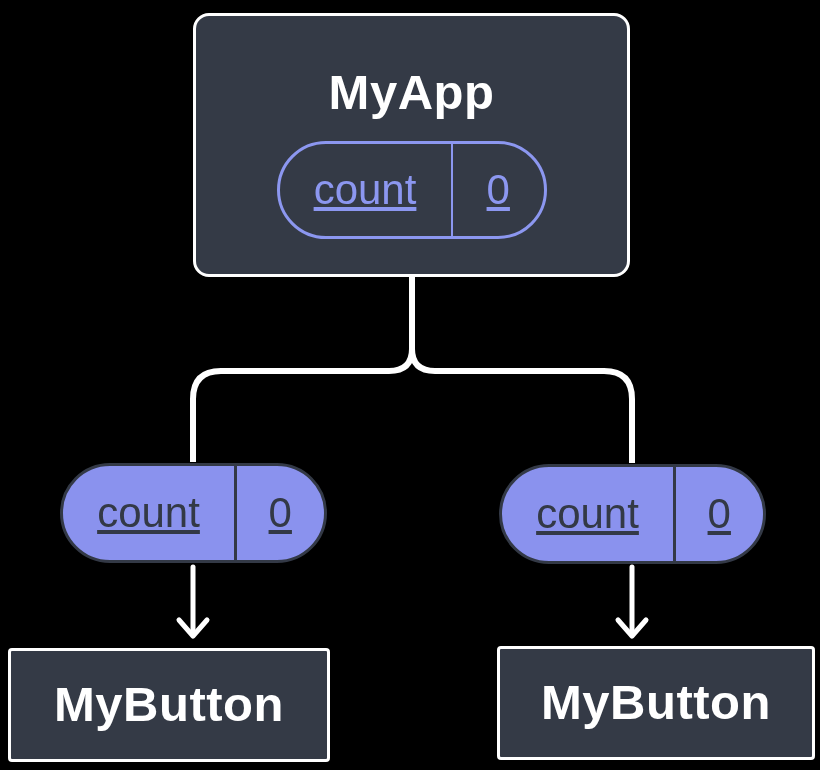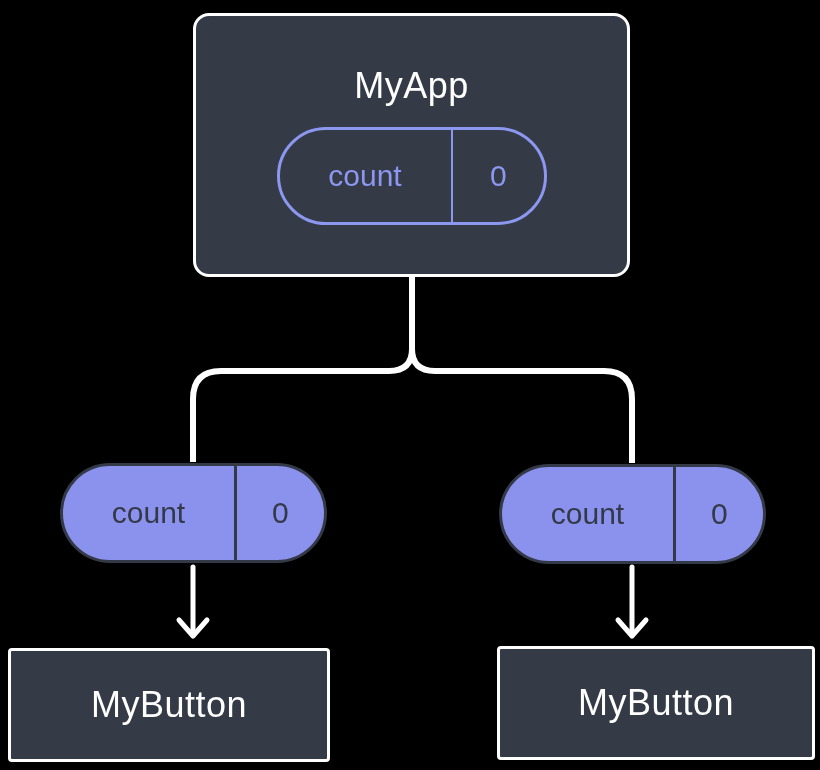--- a/index.html
+++ b/index.html
@@ -52,22 +52,22 @@
     padding-top: 50px;
   }
   .child-node {
     border-radius: 4px;
     justify-content: center;
   }
   .child-node.left  { left: 8px;   top: 648px; width: 322px; height: 114px; }
   .child-node.right { left: 497px; top: 646px; width: 318px; height: 114px; }
   .node-title {
     color: var(--title-text, #fff);
-    font-size: 36px;
-    font-weight: 400;
+    font-size: 49px;
+    font-weight: 700;
     line-height: 1.1;
     letter-spacing: 0.5px;
   }
   .pill {
     box-sizing: border-box;
     display: flex;
     align-items: stretch;
     z-index: 2;
   }
   .pill-outline {
@@ -87,22 +87,23 @@
     background: var(--pill-fill, #8A92EE);
     color: var(--pill-dark, #333946);
   }
   .pill-solid.left  { left: 60px;  top: 463px; }
   .pill-solid.right { left: 499px; top: 464px; }
   .pill-solid .pill-divider { background: var(--pill-dark, #333946); }
   .pill-label, .pill-value {
     display: flex;
     align-items: center;
     justify-content: center;
-    font-size: 30px;
+    font-size: 42px;
     line-height: 1;
+    text-decoration: underline;
   }
   .pill-label { flex: 0 0 171px; }
   .pill-divider { flex: 0 0 2.5px; }
   .pill-value { flex: 1 1 auto; }
 </style>
 </head>
 <body>
 
 <div class="stage">
 

